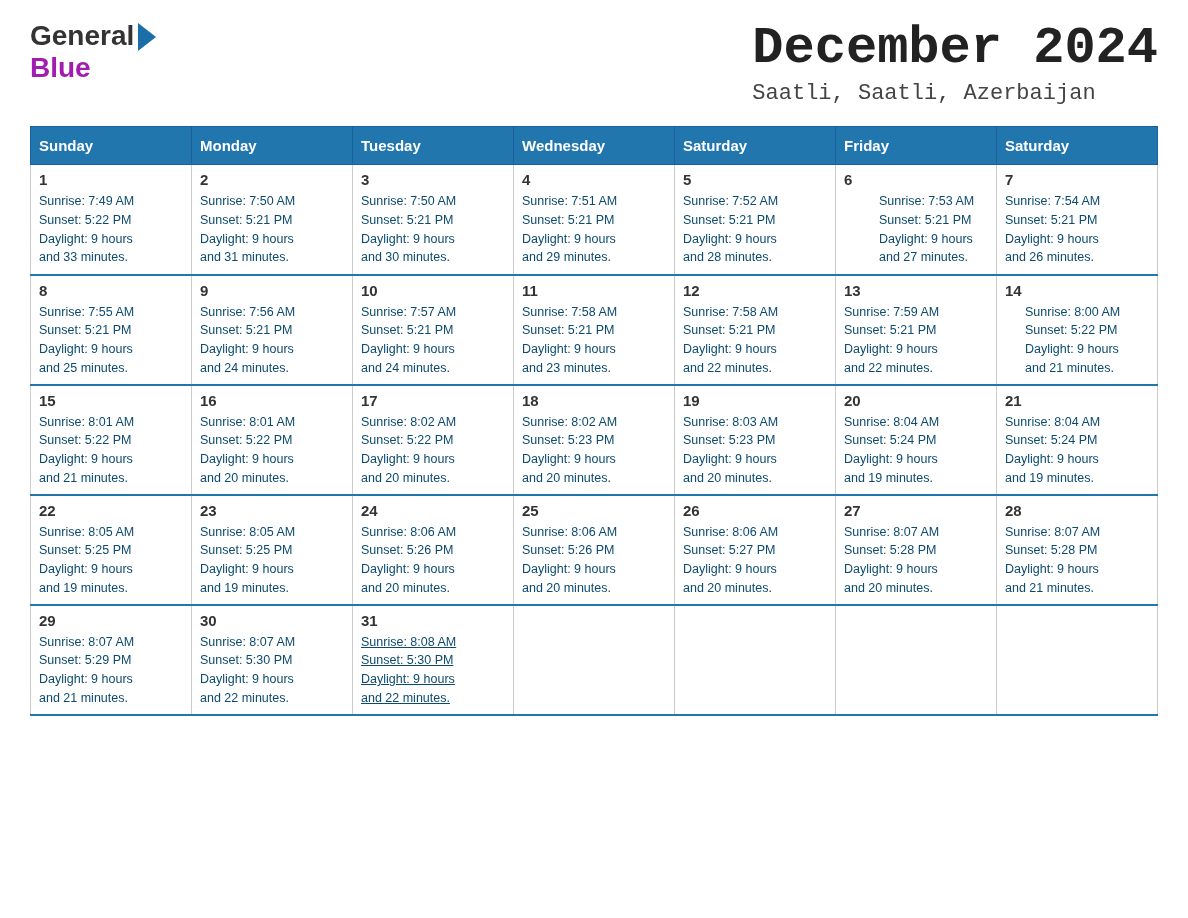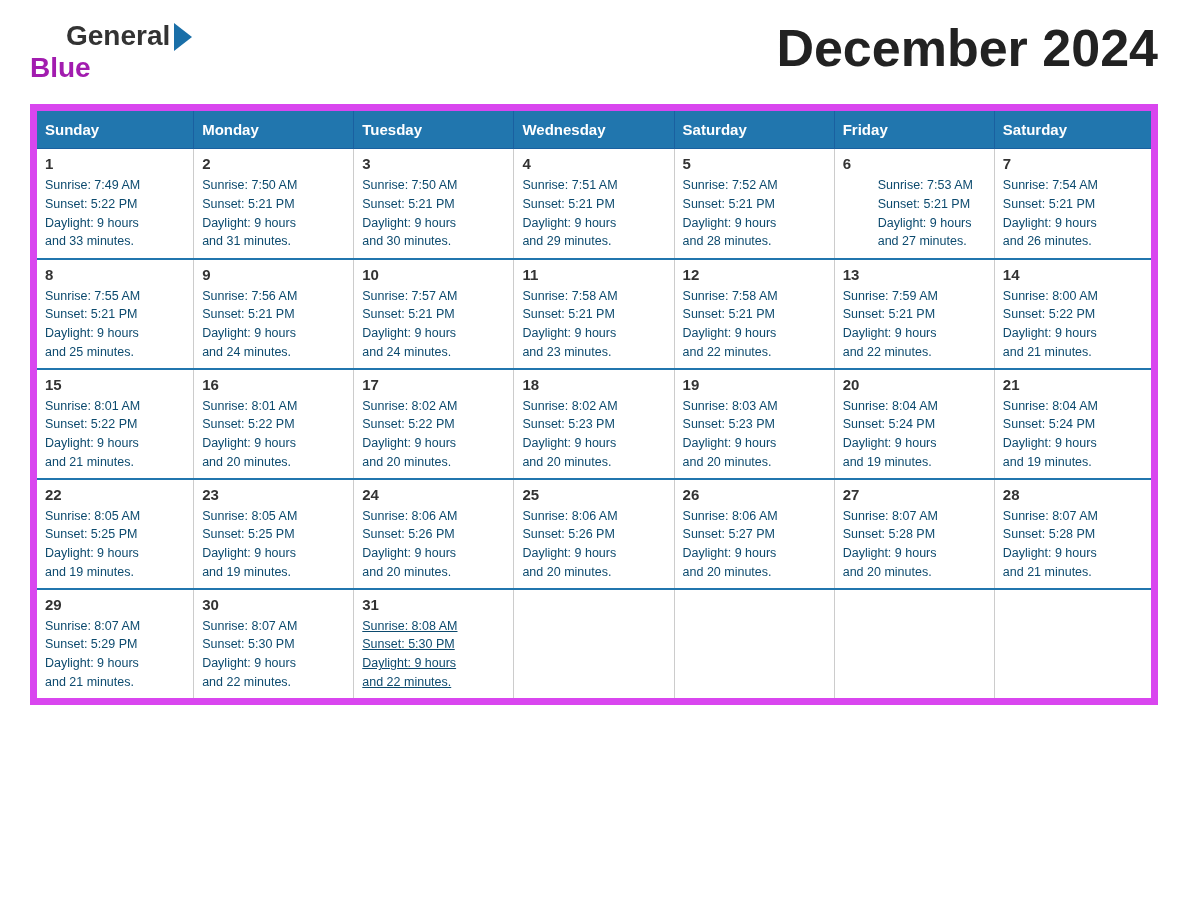--- a/index.html
+++ b/index.html
@@ -17,21 +17,20 @@
       margin-bottom: 20px;
     }
     .logo {
       display: flex;
       flex-direction: column;
       align-items: flex-start;
     }
     .logo-top {
       display: flex;
       align-items: center;
-      margin-left: 36px;
     }
     .logo-general {
       font-size: 28px;
       font-weight: bold;
       color: #333;
     }
     .logo-arrow {
       width: 0;
       height: 0;
       border-left: 18px solid #1a6fa8;
@@ -40,37 +39,38 @@
       margin-left: 4px;
       margin-top: 2px;
     }
     .logo-blue {
       font-size: 28px;
       font-weight: bold;
       color: #a21caf;
     }
     .title-section {
       text-align: left;
+      font-family: Liberation Mono, monospace;
     }
     .title-section h1 {
       font-size: 52px;
       font-weight: bold;
       color: #222;
       line-height: 1.1;
     }
     .title-section h2 {
       font-size: 22px;
       font-weight: normal;
       color: #444;
       margin-top: 4px;
     }
     .calendar {
       width: 100%;
       border-collapse: collapse;
-      border: 7px solid #d946ef;
+      border: 1px solid #d946ef;
     }
     .calendar thead tr th {
       background-color: #2176ae;
       color: #fff;
       padding: 10px 8px;
       font-size: 15px;
       font-weight: bold;
       text-align: left;
       border: 1px solid #1a60a0;
     }
@@ -108,20 +108,21 @@
 <div class="header">
   <div class="logo">
     <div class="logo-top">
       <span class="logo-general">General</span>
       <div class="logo-arrow"></div>
     </div>
     <span class="logo-blue">Blue</span>
   </div>
   <div class="title-section">
     <h1>December 2024</h1>
+    <h2>Saatli, Saatli, Azerbaijan</h2>
   </div>
 </div>
 
 <table class="calendar">
   <thead>
     <tr>
     <th>Sunday</th>
         <th>Monday</th>
         <th>Tuesday</th>
         <th>Wednesday</th>
@@ -220,21 +221,21 @@
         </td>
         <td>
           <span class="day-num">13</span>
           <div class="day-info" style="white-space: pre-line;">Sunrise: 7:59 AM
 Sunset: 5:21 PM
 Daylight: 9 hours
 and 22 minutes.</div>
         </td>
         <td>
           <span class="day-num">14</span>
-          <div class="day-info" style="white-space: pre-line;">Sunrise: 8:00 AM
+          <div class="day-info" style="white-space: pre-line; margin-left: 20px;">Sunrise: 8:00 AM
 Sunset: 5:22 PM
 Daylight: 9 hours
 and 21 minutes.</div>
         </td>
       </tr>
       <tr class="week-row">
         <td>
           <span class="day-num">15</span>
           <div class="day-info" style="white-space: pre-line;">Sunrise: 8:01 AM
 Sunset: 5:22 PM

